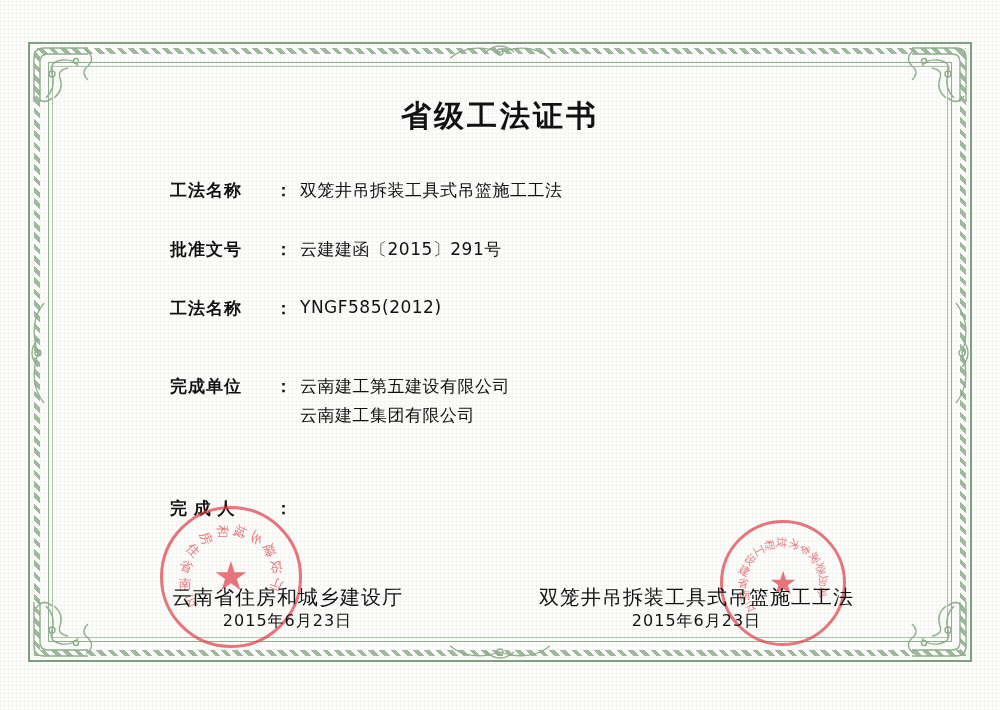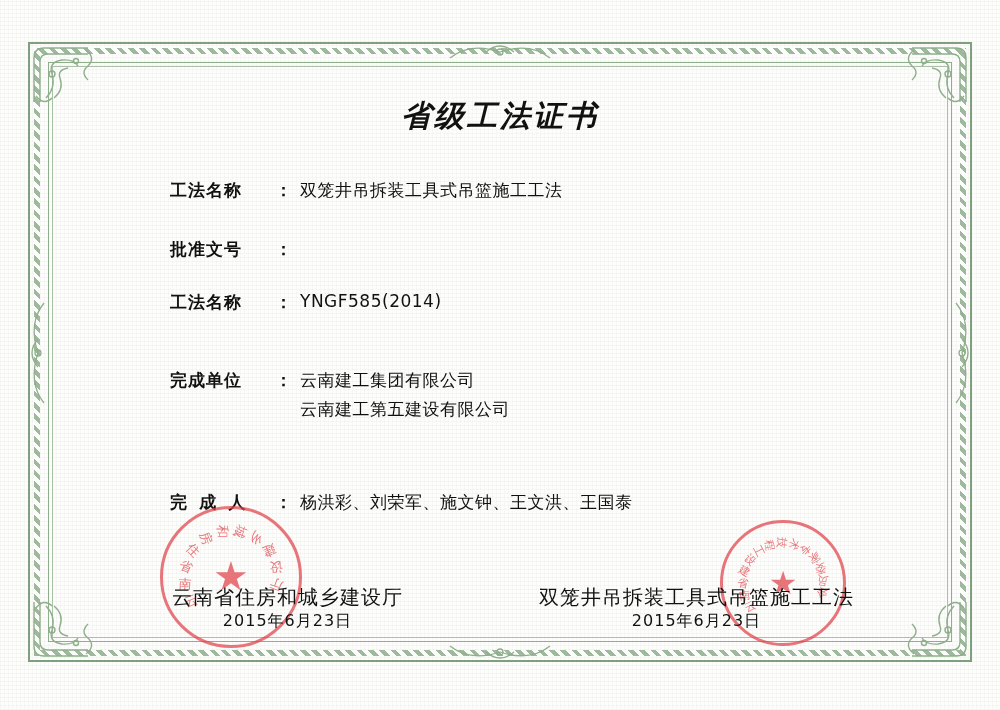--- a/index.html
+++ b/index.html
@@ -95,40 +95,39 @@
   }
 
   .doc-title {
     text-align: center;
     font-size: 30px;
     font-weight: bold;
     letter-spacing: 3px;
     color: #111111;
     margin-top: 22px;
     font-family: "DejaVu Sans", "Liberation Sans", sans-serif;
-    font-style: italic;
   }
 
   .fields {
     margin-top: 42px;
     padding-left: 110px;
   }
   .field-row {
     display: flex;
     align-items: flex-start;
     margin-bottom: 30px;
   }
   .field-label {
     width: 105px;
     flex: 0 0 105px;
     font-size: 17px;
     font-weight: bold;
     color: #111;
     letter-spacing: 1px;
-    font-family: Liberation Mono, monospace;
+    font-family: Liberation Sans, sans-serif;
     white-space: nowrap;
   }
   .field-colon {
     flex: 0 0 14px;
     font-size: 17px;
     font-weight: bold;
     color: #111;
     font-family: "DejaVu Sans", "Liberation Sans", sans-serif;
   }
   .field-value {
@@ -327,45 +326,45 @@
         <div class="field-label">工法名称</div>
         <div class="field-colon">：</div>
         <div class="field-value">
           <div class="field-value-line">双笼井吊拆装工具式吊篮施工工法</div>
         </div>
       </div>
 
       <div class="field-row">
         <div class="field-label">批准文号</div>
         <div class="field-colon">：</div>
+        <div class="field-value">
+          <div class="field-value-line">云建建函〔2015〕291号</div>
+        </div>
       </div>
 
       <div class="field-row row-unit">
         <div class="field-label">工法名称</div>
         <div class="field-colon">：</div>
         <div class="field-value">
-          <div class="field-value-line">YNGF585(2014)</div>
+          <div class="field-value-line">YNGF585(2012)</div>
         </div>
       </div>
 
       <div class="field-row row-gap-large">
         <div class="field-label">完成单位</div>
         <div class="field-colon">：</div>
         <div class="field-value">
+          <div class="field-value-line">云南建工第五建设有限公司</div>
           <div class="field-value-line">云南建工集团有限公司</div>
-          <div class="field-value-line">云南建工第五建设有限公司</div>
         </div>
       </div>
 
       <div class="field-row">
         <div class="field-label">完 成 人</div>
         <div class="field-colon">：</div>
-        <div class="field-value">
-          <div class="field-value-line">杨洪彩、刘荣军、施文钟、王文洪、王国泰</div>
-        </div>
       </div>
 
     </div>
   </div>
 
   <div class="seal seal-left">
     <div class="star">★</div>
     <div class="seal-text">
         <span style="font-size: 13px; transform: rotate(-110deg) translate(0px, -52px) rotate(90deg);">云</span>
         <span style="font-size: 13px; transform: rotate(-88deg) translate(0px, -52px) rotate(90deg);">南</span>

